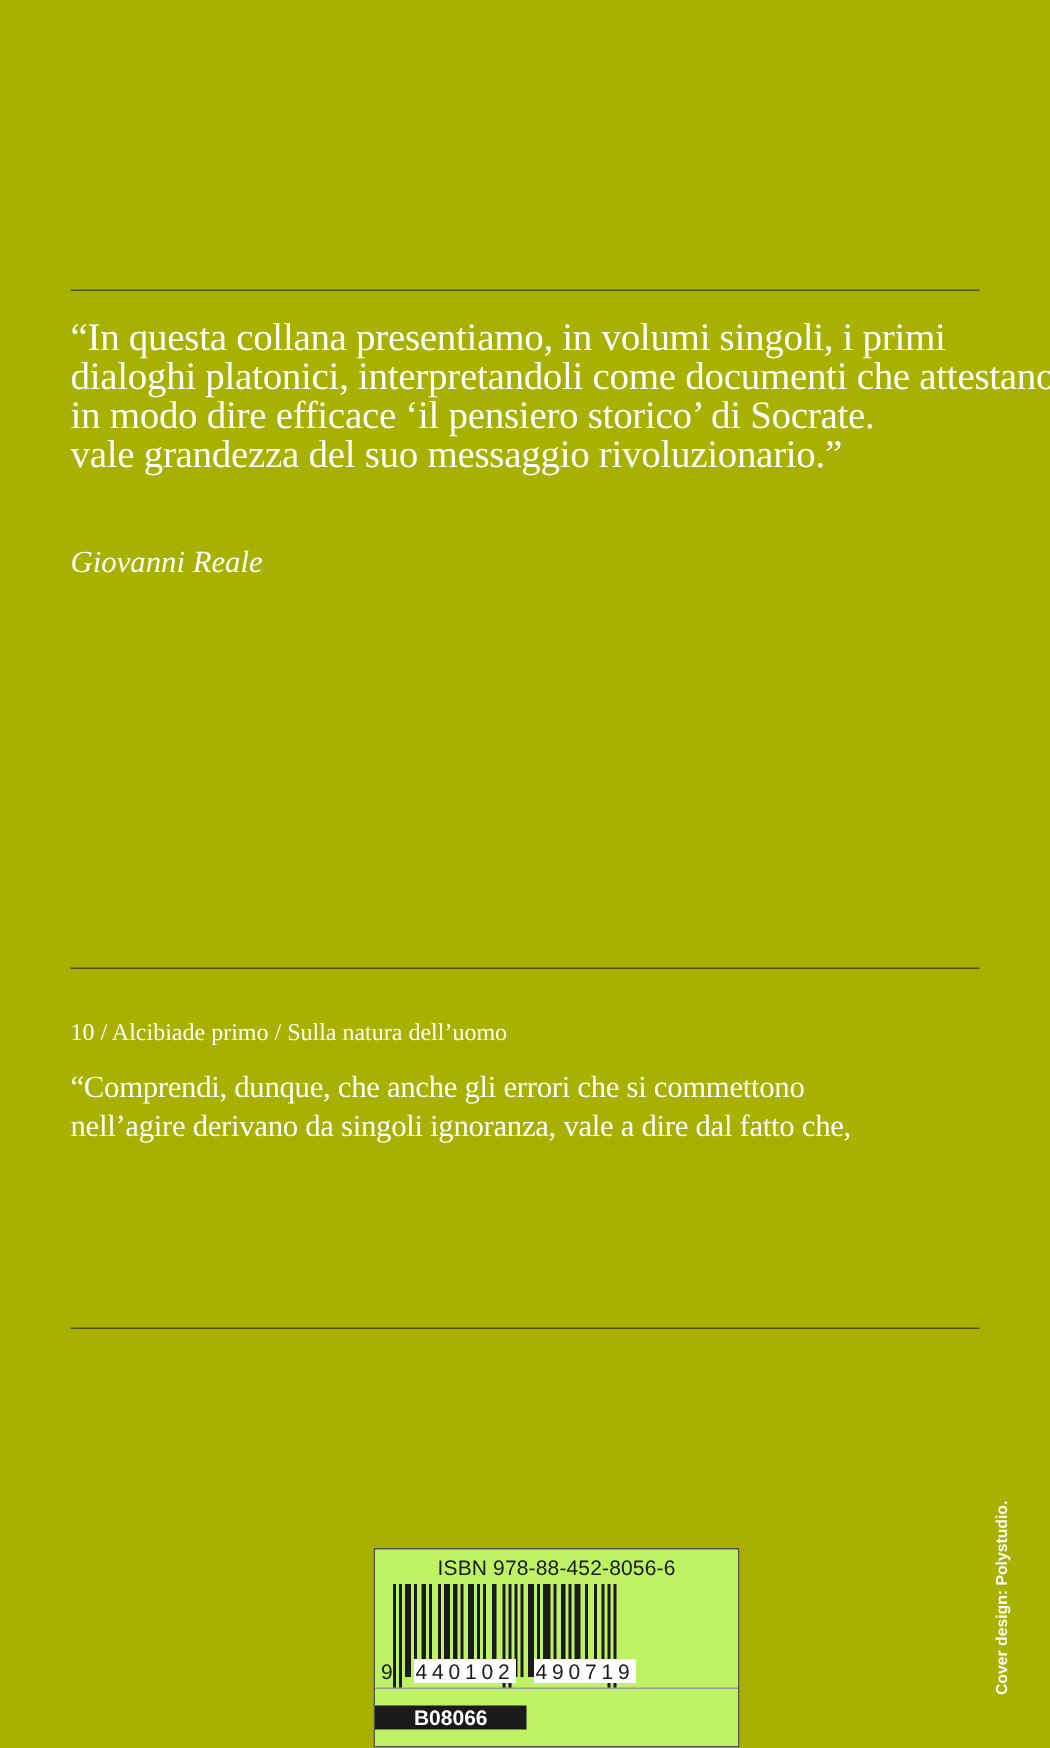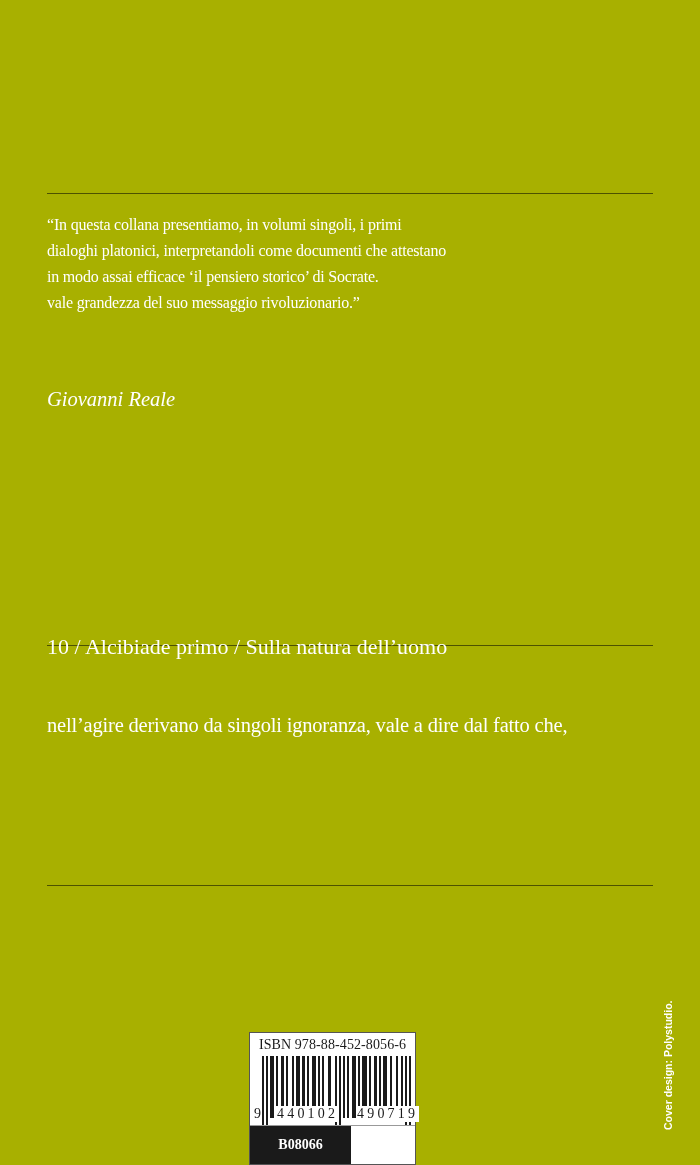--- a/index.html
+++ b/index.html
@@ -9,47 +9,47 @@
       position: relative;
       font-family: "Liberation Serif", "DejaVu Serif", serif;
       color: #ffffff;
     }
     .rule {
       position: absolute; left: 47px; width: 606px; height: 1px;
       background: #4d5200;
     }
     .quote1 {
       position: absolute; left: 47px; top: 212px; width: 620px;
-      font-size: 16px; line-height: 26px; letter-spacing: -0.2px;
+      font-size: 26px; line-height: 26px; letter-spacing: -0.2px;
     }
     .quote1 .line, .quote2 .line { display: block; white-space: nowrap; }
     .author {
       position: absolute; left: 47px; top: 362px;
-      font-size: 20.5px; font-style: italic; line-height: 26px; margin-top: 24px;
+      font-size: 20.5px; font-style: italic; line-height: 26px;
     }
     .series {
-      position: absolute; left: 47px; top: 634px;
-      font-size: 22px; line-height: 26px; white-space: nowrap;
+      position: absolute; left: 47px; top: 676px;
+      font-size: 16px; line-height: 26px; white-space: nowrap;
     }
     .quote2 {
       position: absolute; left: 47px; top: 712px; width: 620px;
       font-size: 20.5px; line-height: 26px; letter-spacing: -0.2px;
     }
     .credit {
       position: absolute; left: 662px; top: 1130px;
       transform: rotate(-90deg); transform-origin: left top;
       font-family: "Liberation Sans", "DejaVu Sans", sans-serif;
       font-size: 10.5px; font-weight: bold; white-space: nowrap;
       color: #ffffff;
     }
     .barcode-box {
-      position: absolute; left: 249px; top: 1032px; width: 167px; height: 133px;
-      background: #ffffff; border: 1px solid #555;
+      position: absolute; left: 249px; top: 1032px; width: 244px; height: 133px;
+      background: #bef264; border: 1px solid #555;
       box-sizing: border-box;
-      font-family: Liberation Serif, serif;
+      font-family: Liberation Sans, sans-serif;
       color: #1a1a1a;
     }
     .isbn-text {
       position: absolute; left: 0; right: 0; top: 4px; text-align: center;
       font-size: 14px; letter-spacing: 0.1px;
     }
     .bars {
       position: absolute; left: 12px; top: 23px; width: 180px; height: 70px;
       display: flex; align-items: flex-start;
     }
@@ -60,50 +60,52 @@
       position: absolute; left: 2px; right: 4px; top: 73px;
       font-size: 14px; letter-spacing: 3.2px;
     }
     .digits .first { position: absolute; left: 2px; }
     .digits .g1 { position: absolute; left: 24px; background: #fff; padding: 0 1px; }
     .digits .g2 { position: absolute; left: 104px; background: #fff; padding: 0 1px; }
     .bottom-row {
       position: absolute; left: 0; right: 0; bottom: 0; height: 38px;
       border-top: 1px solid #999;
       display: flex;
+      align-items: center;
     }
     .code-cell {
       width: 101px; background: #1a1a1a; color: #ffffff;
       font-weight: bold; font-size: 14px;
       display: flex; align-items: center; justify-content: center;
     }
     .price-cell {
       flex: 1; background: #ffffff; color: #1a1a1a;
       font-weight: bold; font-size: 19px;
       display: flex; align-items: center; justify-content: center;
     }
   </style>
 </head>
 <body>
 
 <div class="rule" style="top:193px;"></div>
 
 <div class="quote1">
   <span class="line">“In questa collana presentiamo, in volumi singoli, i primi</span>
   <span class="line">dialoghi platonici, interpretandoli come documenti che attestano</span>
-  <span class="line">in modo assai efficace ‘il pensiero storico’ di Socrate.</span>
+  <span class="line">in modo dire efficace ‘il pensiero storico’ di Socrate.</span>
   <span class="line">vale grandezza del suo messaggio rivoluzionario.”</span>
 </div>
 <div class="author">Giovanni Reale</div>
 
 <div class="rule" style="top:645px;"></div>
 
 <div class="series">10 / Alcibiade primo / Sulla natura dell’uomo</div>
 
 <div class="quote2">
+  <span class="line">“Comprendi, dunque, che anche gli errori che si commettono</span>
   <span class="line">nell’agire derivano da singoli ignoranza, vale a dire dal fatto che,</span>
 </div>
 
 <div class="rule" style="top:885px;"></div>
 
 <div class="barcode-box">
   <div class="isbn-text">ISBN 978-88-452-8056-6</div>
   <div class="bars">
     <span class="guard" style="width:2px"></span>
       <span class="gap" style="width:2px"></span>

